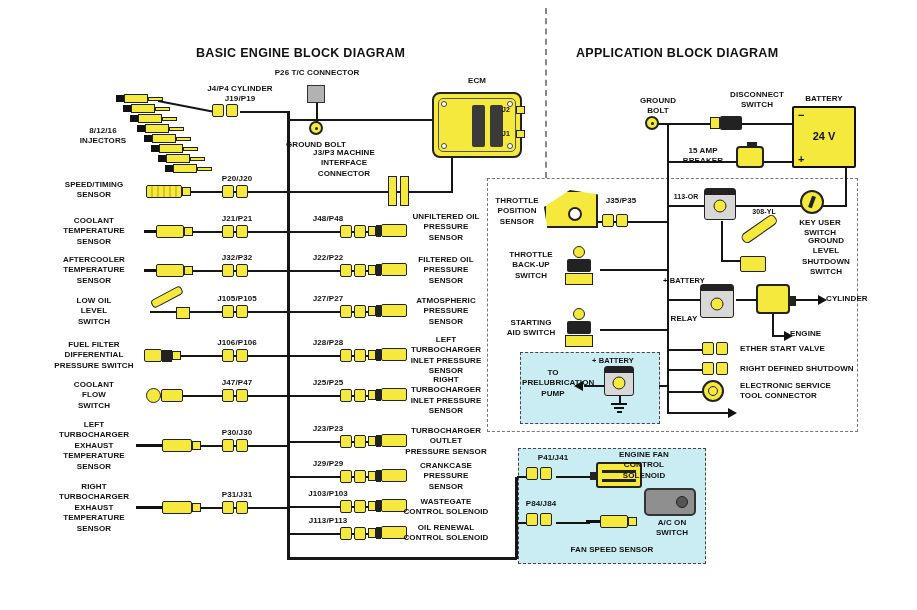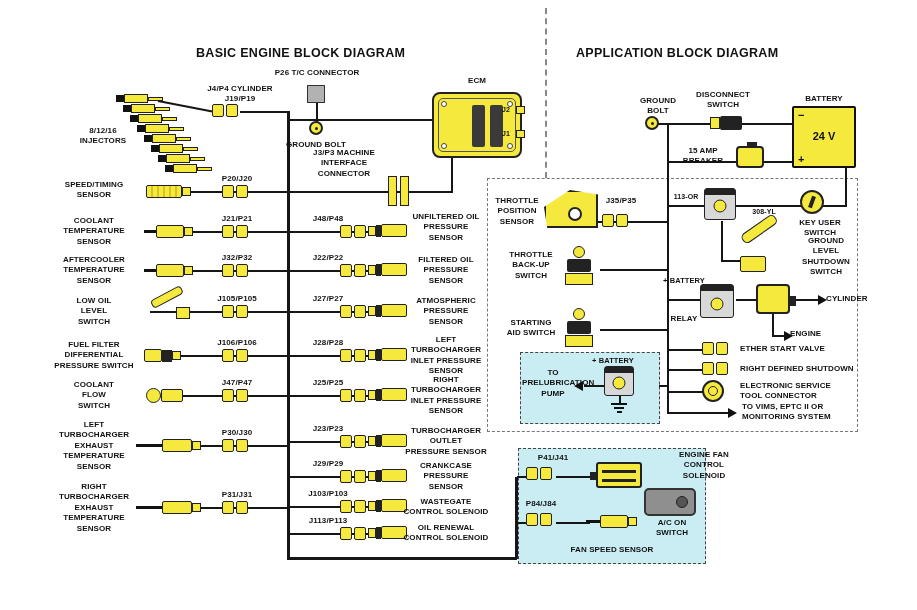--- a/index.html
+++ b/index.html
@@ -486,21 +486,21 @@
       <i class="bd" style="width:26px"></i>
     </div>
   <div class="lbl" style="left:402px;top:523px;width:88px">OIL RENEWAL
 CONTROL SOLENOID</div>
 
   <div class="lbl" style="left:632px;top:96px;width:52px">GROUND
 BOLT</div>
   <div class="boltcirc" style="left:645px;top:116px">
       <i></i>
     </div>
-  <div class="lbl" style="left:690px;top:90px;width:66px">DISCONNECT
+  <div class="lbl" style="left:724px;top:90px;width:66px">DISCONNECT
 SWITCH</div>
   <div class="disc" style="left:710px;top:116px">
       <i class="dy"></i>
       <i class="db"></i>
     </div>
   <div class="lbl" style="left:794px;top:94px;width:60px">BATTERY</div>
   <div class="battery">
     <span class="bm">−</span>
     <span class="bv">24 V</span>
     <span class="bp">+</span>
@@ -581,22 +581,20 @@
   <div class="cpair" style="left:702px;top:362px">
       <i></i>
       <i></i>
     </div>
   <div class="lbl left" style="left:740px;top:364px;width:120px">RIGHT DEFINED SHUTDOWN</div>
   <div class="svccon" style="left:702px;top:380px">
       <i></i>
     </div>
   <div class="lbl left" style="left:740px;top:381px;width:110px">ELECTRONIC SERVICE
 TOOL CONNECTOR</div>
-  <div class="lbl left" style="left:742px;top:402px;width:115px">TO VIMS, EPTC II OR
-MONITORING SYSTEM</div>
 
   <div class="lbl mid7" style="left:586px;top:356px;width:54px">+ BATTERY</div>
   <div class="relayblk" style="left:604px;top:366px;width:30px;height:30px">
       <i class="rtop"></i>
       <i class="rdot"></i>
     </div>
   <div class="gnd" style="left:610px;top:403px;width:18px">
       <i style="width:16px"></i>
       <i style="width:10px"></i>
       <i style="width:5px"></i>
@@ -608,21 +606,21 @@
   <div class="lbl" style="left:528px;top:453px;width:50px">P41/J41</div>
   <div class="cpair" style="left:526px;top:467px">
       <i></i>
       <i></i>
     </div>
   <div class="sol" style="left:596px;top:462px">
       <i style="top:6px"></i>
       <i style="top:15px"></i>
       <i class="nub"></i>
     </div>
-  <div class="lbl" style="left:672px;top:450px;width:64px">ENGINE FAN
+  <div class="lbl" style="left:612px;top:450px;width:64px">ENGINE FAN
 CONTROL
 SOLENOID</div>
   <div class="acbox" style="left:644px;top:488px">
       <i></i>
     </div>
   <div class="lbl" style="left:516px;top:499px;width:50px">P84/J84</div>
   <div class="cpair" style="left:526px;top:513px">
       <i></i>
       <i></i>
     </div>

